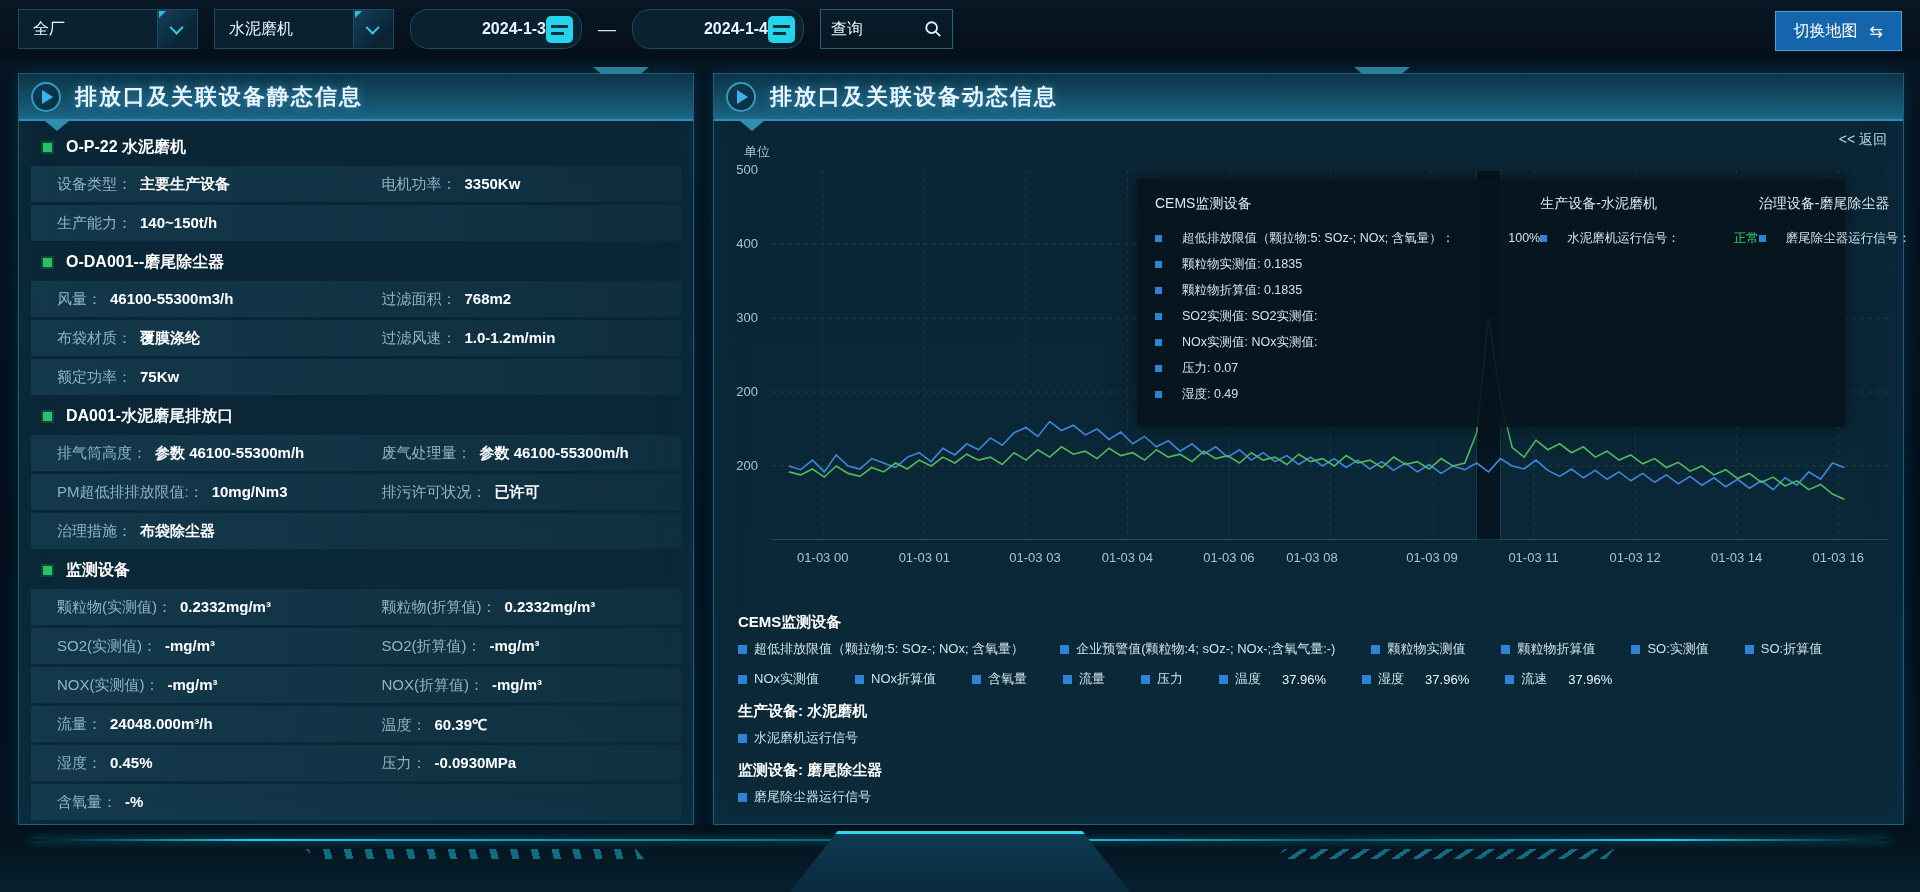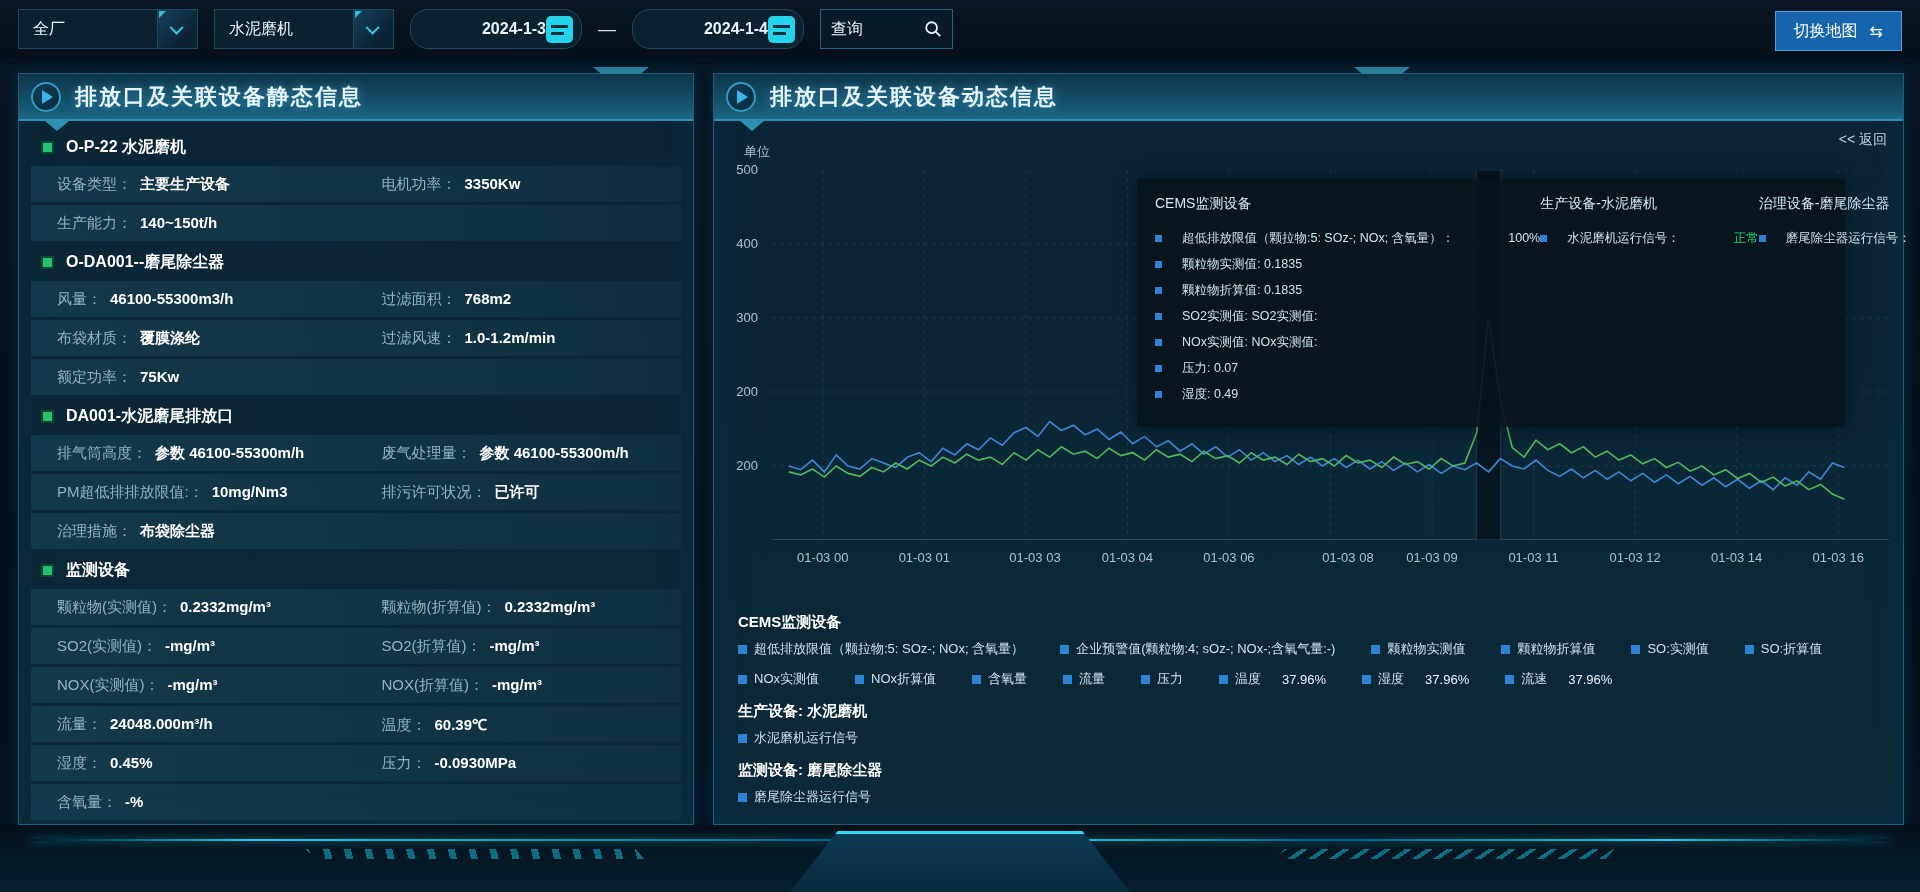--- a/index.html
+++ b/index.html
@@ -347,21 +347,21 @@
           <polyline points="16.8,296.0 28.6,299.7 40.5,290.1 52.3,301.9 64.2,284.9 76.1,296.0 87.9,299.0 99.8,288.6 111.6,293.0 123.5,297.5 135.4,287.1 147.2,282.7 159.1,291.6 170.9,278.2 182.8,284.9 194.7,273.8 206.5,279.7 218.4,267.9 230.2,275.3 242.1,262.7 254.0,257.5 265.8,266.4 277.7,251.6 289.5,260.5 301.4,255.3 313.3,264.9 325.1,259.0 337.0,269.4 348.8,262.0 360.7,273.8 372.6,266.4 384.4,276.8 396.3,270.8 408.1,281.2 420.0,273.8 431.9,284.2 443.7,276.8 455.6,287.1 467.4,279.7 479.3,290.1 491.2,282.7 503.0,291.6 514.9,285.6 526.7,294.5 538.6,287.1 550.5,296.0 562.3,288.6 574.2,297.5 586.0,290.1 597.9,299.0 609.8,291.6 621.6,300.4 633.5,293.0 645.3,301.9 657.2,294.5 669.1,303.4 680.9,296.0 692.8,299.7 704.7,293.0 716.5,301.9 728.4,288.6 740.2,296.0 752.1,299.0 764.0,290.1 775.8,300.4 787.7,306.4 799.5,299.0 811.4,307.8 823.3,300.4 835.1,309.3 847.0,301.9 858.8,310.8 870.7,303.4 882.6,312.3 894.4,304.9 906.3,313.8 918.1,306.4 930.0,315.2 941.9,307.8 953.7,316.7 965.6,309.3 977.4,318.2 989.3,310.8 1001.2,319.7 1013.0,307.8 1024.9,315.2 1036.7,301.9 1048.6,309.3 1060.5,293.0 1072.3,297.5" fill="none" stroke="#3f87d6" stroke-width="1.6"></polyline>
           <polyline points="16.8,301.9 28.6,304.9 40.5,299.0 52.3,307.1 64.2,296.0 76.1,303.4 87.9,306.4 99.8,297.5 111.6,301.9 123.5,293.0 135.4,299.0 147.2,290.1 159.1,296.0 170.9,287.1 182.8,293.0 194.7,284.2 206.5,290.1 218.4,287.1 230.2,294.5 242.1,282.7 254.0,290.1 265.8,279.7 277.7,287.1 289.5,276.8 301.4,284.2 313.3,281.2 325.1,288.6 337.0,278.2 348.8,285.6 360.7,282.7 372.6,290.1 384.4,279.7 396.3,287.1 408.1,284.2 420.0,291.6 431.9,281.2 443.7,288.6 455.6,285.6 467.4,293.0 479.3,282.7 491.2,290.1 503.0,287.1 514.9,294.5 526.7,284.2 538.6,291.6 550.5,288.6 562.3,296.0 574.2,285.6 586.0,293.0 597.9,290.1 609.8,297.5 621.6,287.1 633.5,294.5 645.3,291.6 657.2,299.0 669.1,288.6 680.9,296.0 692.8,293.0 704.7,262.7 716.5,148.0 728.4,229.4 740.2,277.5 752.1,287.1 764.0,270.1 775.8,279.7 787.7,273.8 799.5,282.7 811.4,276.8 823.3,287.1 835.1,281.2 847.0,290.1 858.8,284.9 870.7,293.8 882.6,288.6 894.4,297.5 906.3,292.3 918.1,301.2 930.0,296.0 941.9,304.9 953.7,299.7 965.6,308.6 977.4,303.4 989.3,312.3 1001.2,307.1 1013.0,316.0 1024.9,310.8 1036.7,319.7 1048.6,314.5 1060.5,324.1 1072.3,329.3" fill="none" stroke="#52b95e" stroke-width="1.6"></polyline>
         </svg>
       </div>
     <div class="x-axis">
         <span style="left: 5.77273px;">01-03 00</span>
         <span style="left: 107.318px;">01-03 01</span>
         <span style="left: 218px;">01-03 03</span>
         <span style="left: 310.409px;">01-03 04</span>
         <span style="left: 411.955px;">01-03 06</span>
-        <span style="left: 531px;">01-03 08</span>
+        <span style="left: 495px;">01-03 08</span>
         <span style="left: 615.045px;">01-03 09</span>
         <span style="left: 716.591px;">01-03 11</span>
         <span style="left: 818.136px;">01-03 12</span>
         <span style="left: 919.682px;">01-03 14</span>
         <span style="left: 1021.23px;">01-03 16</span>
       </div>
     <div class="tooltip">
         <div class="tip-col">
           <div class="tip-title">CEMS监测设备</div>
           <div class="tip-item">

